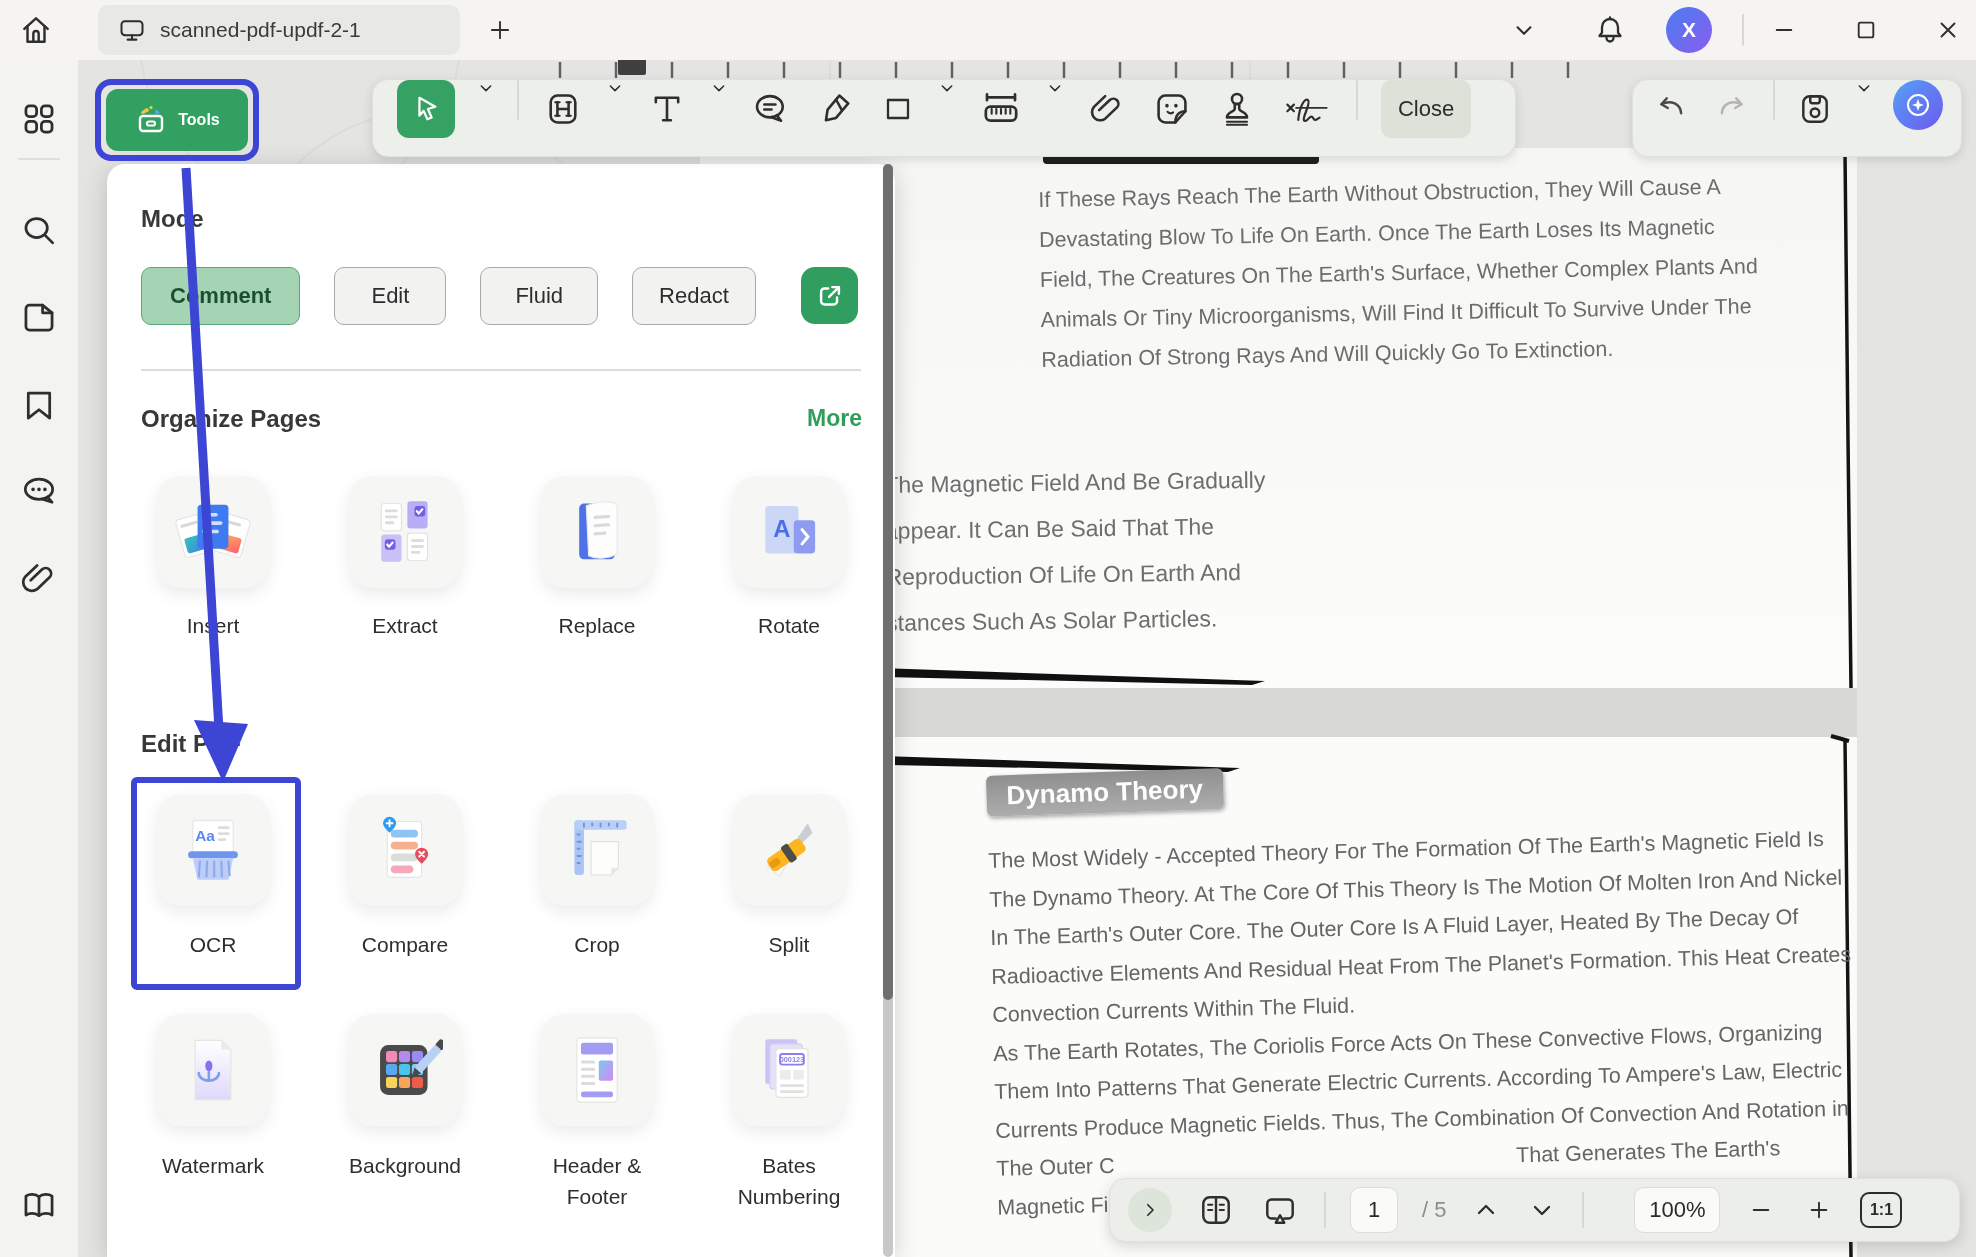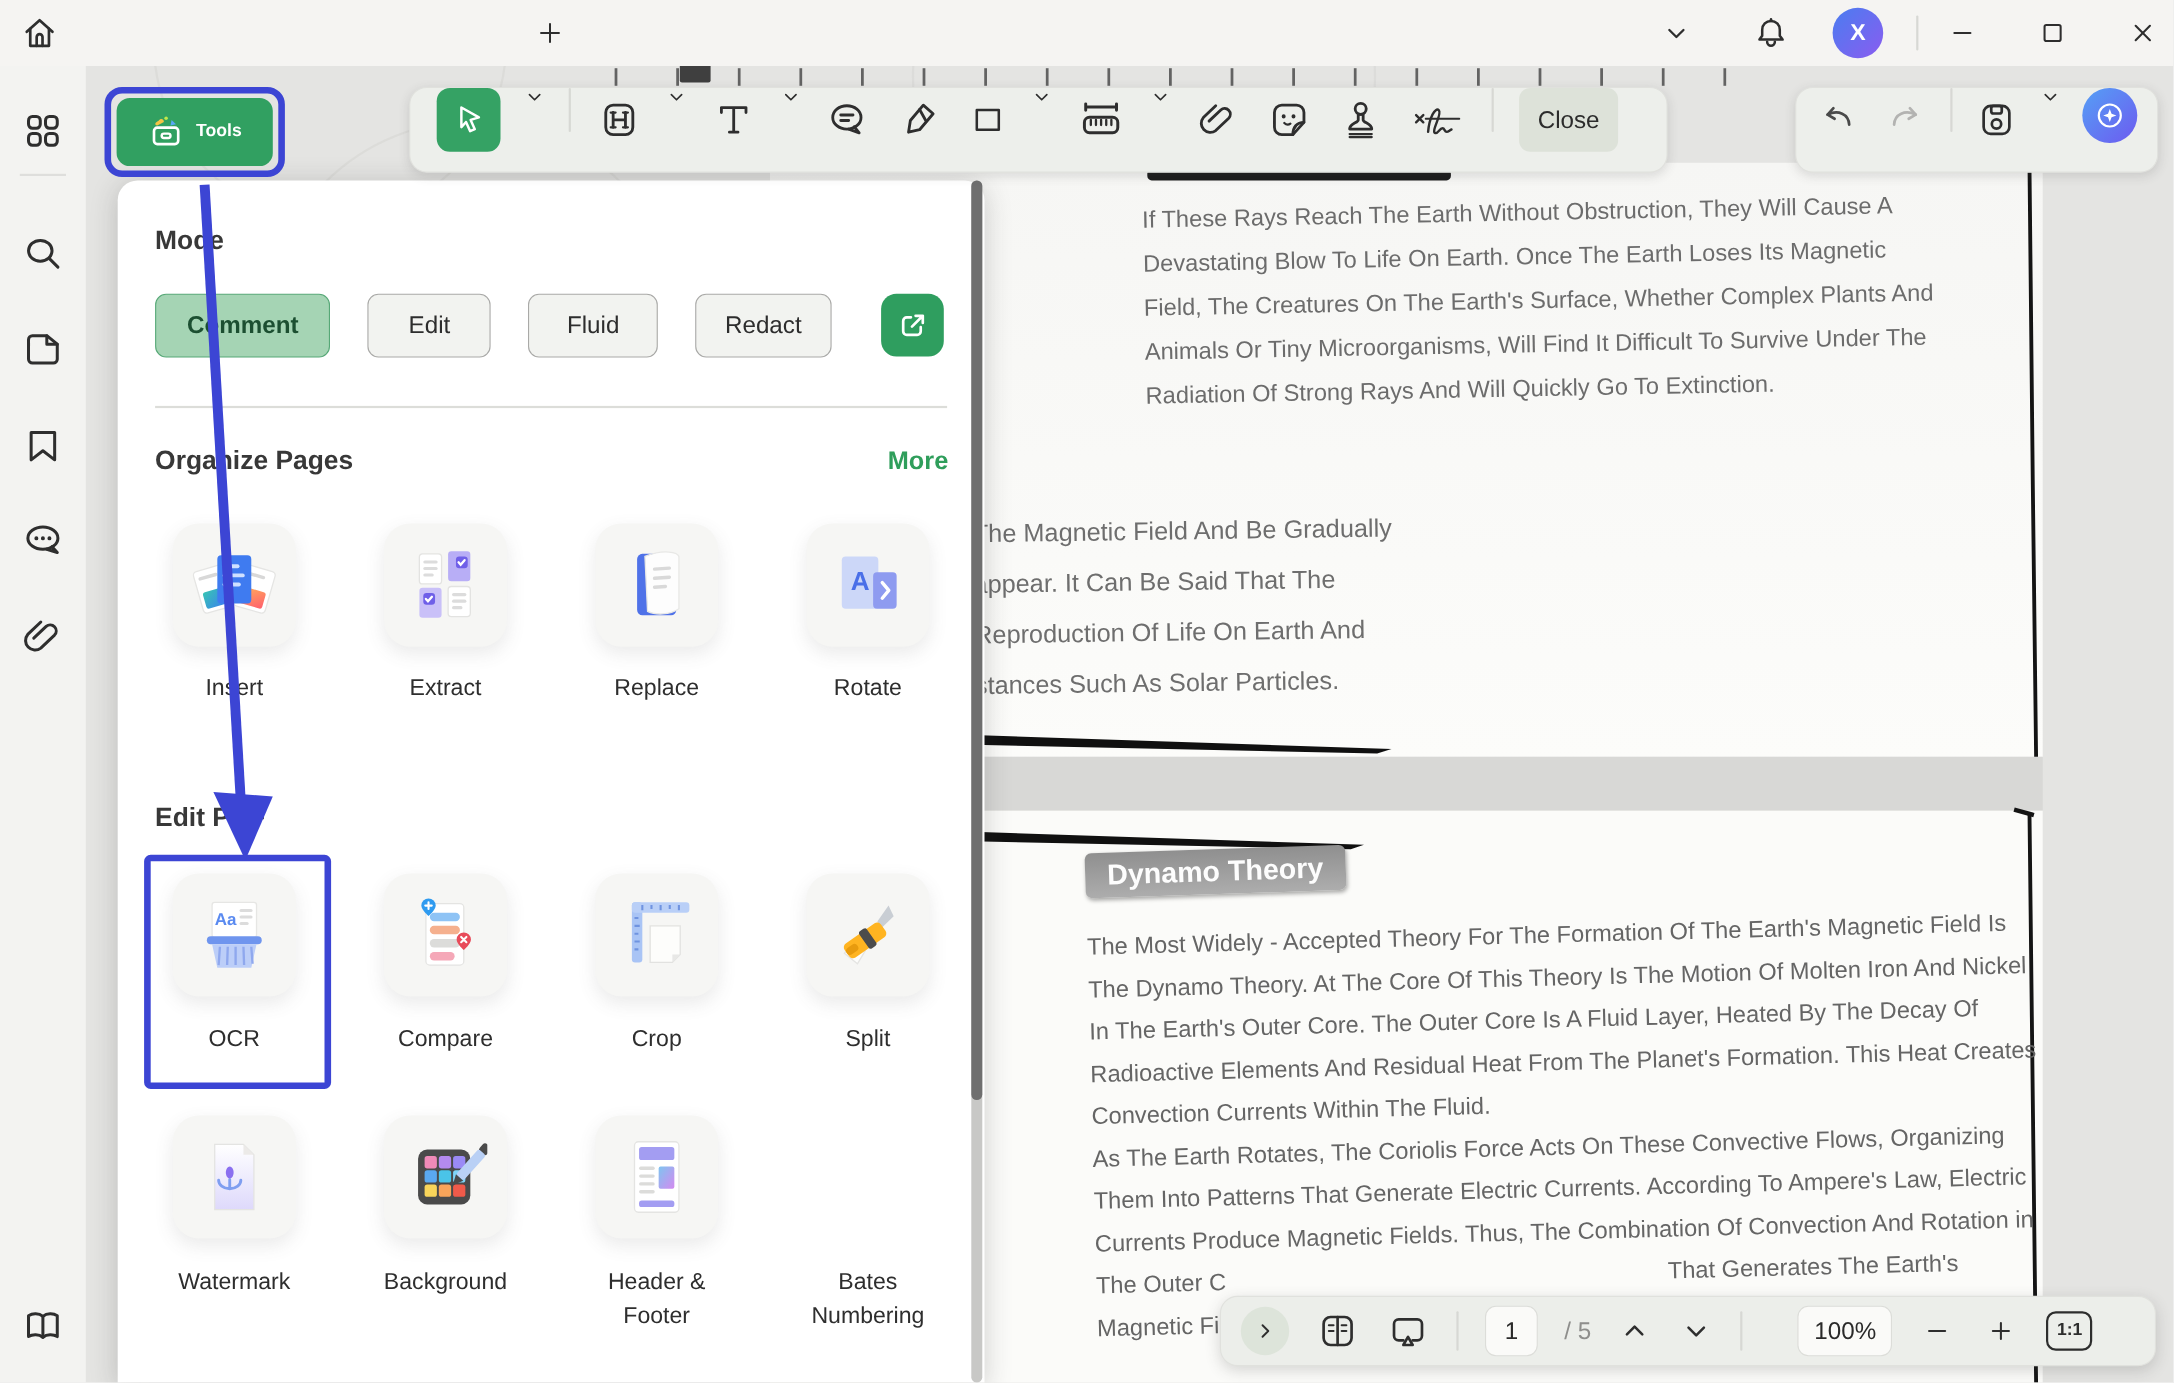--- a/index.html
+++ b/index.html
@@ -131,20 +131,28 @@
   </div>
 
   <div class="abs" id="topbar">
     <div class="abs tbtn" style="left:14px;top:8px;width:44px;height:44px;">
       <svg width="34" height="34" viewBox="0 0 32 32" class="ic">
         <path d="M5 15 L16 5 L27 15"></path>
           <path d="M8 12.5 V27 H24 V12.5"></path>
           <path d="M13.5 27 v-7.5 a2.5 2.5 0 0 1 5 0 V27"></path>
       </svg>
     </div>
+    <div class="abs" id="tab">
+      <svg width="28" height="28" viewBox="0 0 32 32" class="ic">
+        <rect x="4" y="6" width="24" height="16" rx="4"></rect>
+          <path d="M16 22 v4"></path>
+          <path d="M11 27 h10"></path>
+      </svg>
+      <span>scanned-pdf-updf-2-1</span>
+    </div>
     <div class="abs tbtn" style="left:482px;top:12px;width:36px;height:36px;">
       <svg width="26" height="26" viewBox="0 0 32 32" class="ic">
         <path d="M16 6 v20 M6 16 h20"></path>
       </svg>
     </div>
     <div class="abs tbtn" style="left:1506px;top:12px;width:36px;height:36px;">
       <svg width="22" height="22" viewBox="0 0 24 24" class="ic">
           <path d="M5 9 l7 7 7-7"></path>
         </svg>
     </div>
@@ -558,20 +566,33 @@
         <rect x="15" y="5" width="34" height="54" rx="3" fill="#fff" stroke="#e4e4e2"></rect>
         <rect x="18.5" y="9" width="27" height="10" rx="2" fill="#a39df2"></rect>
         <rect x="18.5" y="24" width="12" height="2.6" rx="1.3" fill="#dcdcda"></rect>
           <rect x="18.5" y="30" width="12" height="2.6" rx="1.3" fill="#dcdcda"></rect>
           <rect x="18.5" y="36" width="12" height="2.6" rx="1.3" fill="#dcdcda"></rect>
           <rect x="18.5" y="42" width="12" height="2.6" rx="1.3" fill="#dcdcda"></rect>
         <rect x="33.5" y="24" width="12" height="17" rx="1.5" fill="url(#gh1)"></rect>
         <rect x="18.5" y="50" width="27" height="5" rx="2" fill="#a39df2"></rect>
       </svg>
     </div>
+    <div class="tile" style="left:626px;top:850px;">
+      <svg width="76" height="76" viewBox="0 0 64 64">
+        <rect x="12" y="6" width="27" height="38" rx="2.5" fill="#cdc4f6"></rect>
+        <rect x="16" y="10" width="27" height="38" rx="2.5" fill="#e6e1fa" stroke="#d4cdf4"></rect>
+        <rect x="21" y="14" width="27" height="41" rx="2.5" fill="#fff" stroke="#e2e2e0"></rect>
+        <rect x="24.5" y="18.5" width="20" height="9" rx="2" fill="none" stroke="#8a7ff0" stroke-width="1.6"></rect>
+        <text x="34.5" y="25.6" text-anchor="middle" font-size="6.2" font-weight="bold" fill="#8a7ff0" font-family="Liberation Sans, sans-serif">000123</text>
+        <rect x="24.5" y="32" width="9" height="8" rx="1" fill="#ececea"></rect>
+          <rect x="35.5" y="32" width="9" height="8" rx="1" fill="#ececea"></rect>
+        <rect x="24.5" y="44" width="20" height="2.4" rx="1.2" fill="#e0e0de"></rect>
+          <rect x="24.5" y="49" width="20" height="2.4" rx="1.2" fill="#e0e0de"></rect>
+      </svg>
+    </div>
     <div class="tlabel" style="left:26px;top:986px;">Watermark</div>
     <div class="tlabel" style="left:218px;top:986px;">Background</div>
     <div class="tlabel" style="left:415px;top:986px;width:150px;">Header &amp; Footer</div>
     <div class="tlabel" style="left:607px;top:986px;width:150px;">Bates Numbering</div>
 
     <div class="abs" style="right:2px;top:0;width:10px;height:1093px;background:#c8c8c6;border-radius:5px;">
       <div style="position:absolute;top:0;width:10px;height:836px;background:#6f6f6f;border-radius:5px;"></div>
     </div>
   </div>
 

